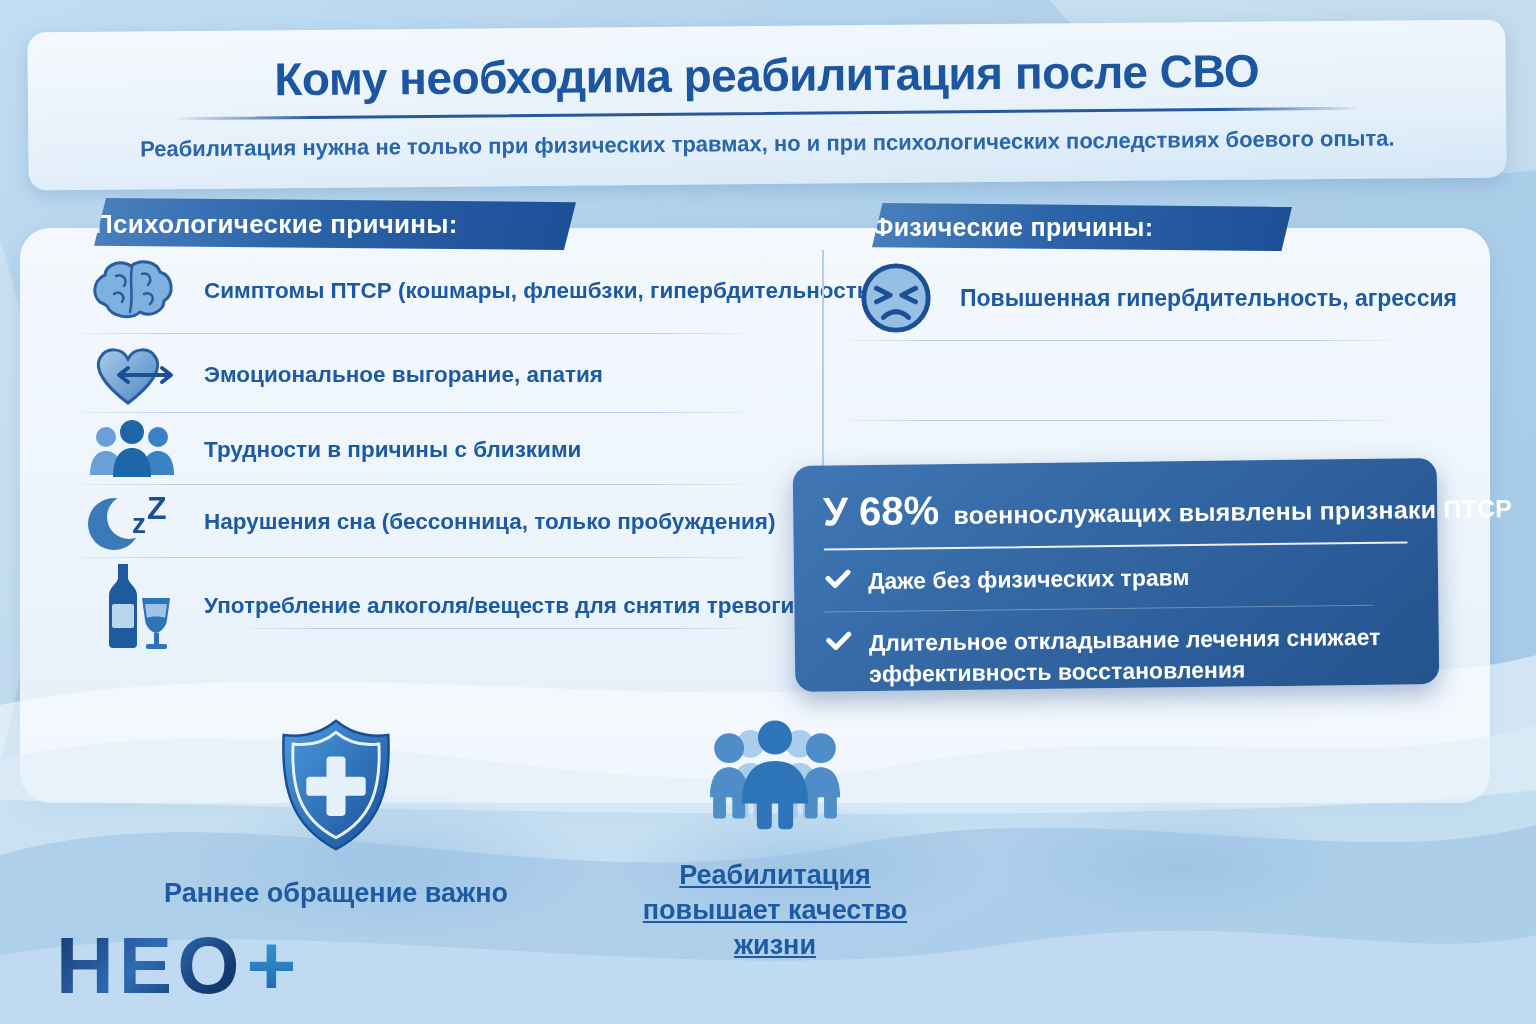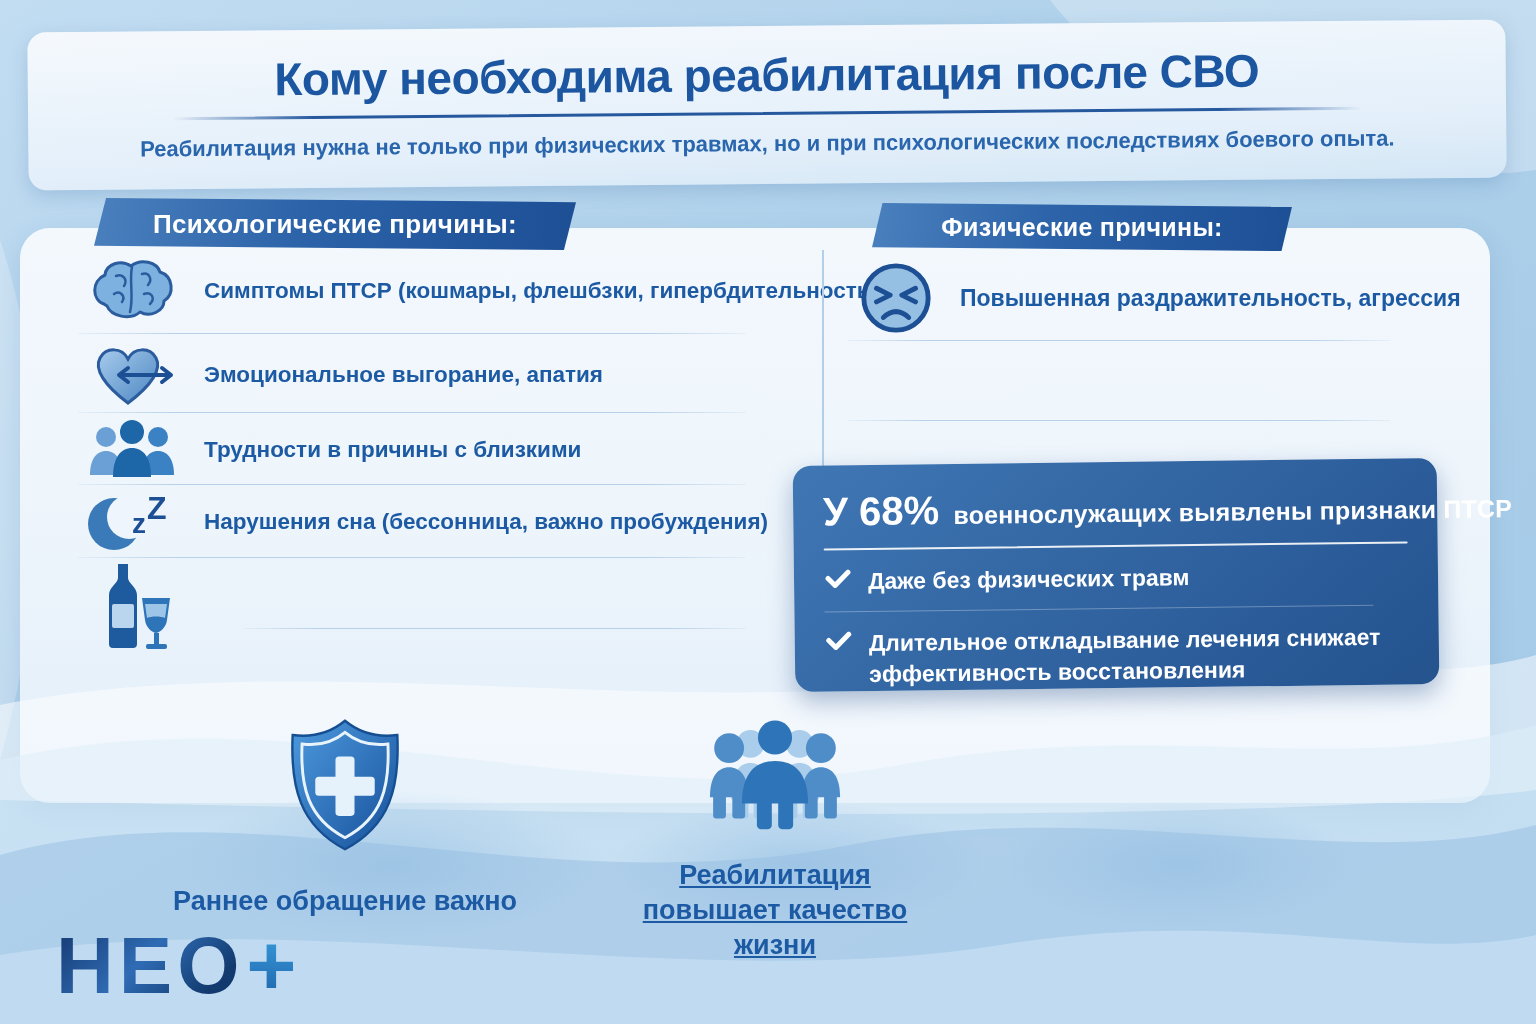--- a/index.html
+++ b/index.html
@@ -43,21 +43,21 @@
     background:linear-gradient(180deg,#f3f8fd 0%, #ecf4fb 60%, #e2eefa 100%);
     border-radius:30px; z-index:2;
     box-shadow:0 8px 24px rgba(70,120,170,0.18);
   }
 
   
   .banner {
     position:absolute; z-index:5; height:52px;
     background:linear-gradient(100deg,#4a80bd 0%, #2b62a8 45%, #1d4f95 100%);
     clip-path:polygon(2.5% 0, 100% 8%, 97.5% 100%, 0 92%);
-    display:flex; align-items:center; justify-content:center;
+    display:flex; align-items:center; 
     box-shadow:0 4px 10px rgba(25,70,130,0.35);
   }
   .banner-label { color:#ffffff; font-weight:700; font-size:26px; letter-spacing:0.3px; }
   .banner-psych { left:94px; top:198px; width:482px; }
   .banner-phys  { left:872px; top:203px; width:420px; height:48px; }
 
   
   .prow {
     position:absolute; left:80px; display:flex; align-items:center; gap:20px;
     height:78px; z-index:4; white-space:nowrap;
@@ -89,21 +89,21 @@
   .stat-rest { font-size:25px; font-weight:700; letter-spacing:0.2px; }
   .stat-divider { margin-top:14px; height:2px; background:rgba(255,255,255,0.9); border-radius:1px; }
   .stat-bullet { display:flex; align-items:flex-start; gap:16px; margin-top:16px; }
   .stat-bullet-text { font-size:23px; font-weight:600; line-height:1.35; }
   .stat-bullet-sep { margin-top:14px; height:1px; background:rgba(255,255,255,0.3); width:94%; }
   .check-icon { flex:0 0 28px; margin-top:3px; }
 
   
   .footer-col { position:absolute; z-index:5; display:flex; flex-direction:column; align-items:center; }
   .footer-caption { margin-top:18px; text-align:center; font-size:27px; font-weight:700; color:#1d5aa4; line-height:1.3; }
-  .col-1 { left:173px; top:716px; width:344px;gap:8px; }
+  .col-1 { left:164px; top:716px; width:344px; }
   .col-2 { left:598px; top:712px; width:354px; }
   .col-3 { left:988px; top:716px; width:334px; }
   .blob {
     position:absolute; z-index:4; pointer-events:none;
     background:radial-gradient(ellipse at center, rgba(148,190,226,0.6) 0%, rgba(148,190,226,0) 70%);
   }
 
   
   .logo { position:absolute; left:56px; top:920px; z-index:7; display:flex; align-items:center; }
   .logo-text {
@@ -196,50 +196,51 @@
 
   <div class="prow" style="top:487px; height:70px;">
     <span class="icon-box">
       <svg width="100" height="66" viewBox="0 0 100 66">
         <circle cx="32" cy="35" r="26" fill="#3b7ab8"></circle>
         <circle cx="47" cy="28" r="22" fill="#eff5fc"></circle>
         <text x="50" y="44" font-size="28" font-weight="bold" fill="#1d4f94" font-family="Liberation Sans, sans-serif">z</text>
         <text x="65" y="30" font-size="32" font-weight="bold" fill="#1d4f94" font-family="Liberation Sans, sans-serif">Z</text>
       </svg>
     </span>
-    <span class="row-label">Нарушения сна (бессонница, важно пробуждения)</span>
+    <span class="row-label">Нарушения сна (бессонница, только пробуждения)</span>
   </div>
   <div class="sep" style="top:557px; left:78px; width:668px;"></div>
 
   <div class="prow" style="top:560px; height:92px;">
     <span class="icon-box">
       <svg width="88" height="96" viewBox="0 0 88 96">
         <path d="M30,6 h10 v14 c0,5 9,9 9,17 v49 a4,4 0 0 1 -4,4 h-20 a4,4 0 0 1 -4,-4 v-49 c0,-8 9,-12 9,-17 Z" fill="#1d5a9e"></path>
         <rect x="24" y="46" width="22" height="24" rx="2" fill="#b9d6ee"></rect>
         <path d="M54,40 h28 l-3,22 c-1,9 -9,13 -11,13 c-2,0 -10,-4 -11,-13 Z" fill="#2e74b8"></path>
         <path d="M57,46 h22 l-2,14 c-4,-2 -14,-2 -18,0 Z" fill="#9dc5e8"></path>
         <rect x="66" y="75" width="5" height="11" fill="#2e74b8"></rect>
         <rect x="58" y="86" width="21" height="5" rx="2" fill="#2e74b8"></rect>
       </svg>
     </span>
+    <span class="row-label">Употребление алкоголя/веществ для снятия тревоги</span>
   </div>
   <div class="sep" style="top:628px; left:244px; width:502px;"></div>
 
   <div class="vdivider"></div>
 
   <div class="frow" style="top:258px;">
     <span class="icon-box">
       <svg width="78" height="78" viewBox="0 0 80 80">
         <circle cx="40" cy="40" r="33" fill="#96bfe4" stroke="#1d4f94" stroke-width="5"></circle>
         <path d="M20,30 L34,37 L20,44" fill="none" stroke="#1d4f94" stroke-width="5" stroke-linecap="round" stroke-linejoin="round"></path>
         <path d="M60,30 L46,37 L60,44" fill="none" stroke="#1d4f94" stroke-width="5" stroke-linecap="round" stroke-linejoin="round"></path>
         <path d="M27,60 Q40,48 53,60" fill="none" stroke="#1d4f94" stroke-width="5" stroke-linecap="round"></path>
       </svg>
     </span>
-    <span class="row-label" style="font-size:23px;">Повышенная раздражительность, агрессия</span>
+    <span class="row-label" style="font-size:23px;">Повышенная гипербдительность, агрессия</span>
   </div>
   <div class="sep" style="top:340px; left:848px; width:542px;"></div>
 
   <div class="sep" style="top:420px; left:848px; width:542px;"></div>
 
   <div class="stat-box">
     <div class="stat-title">
       <span class="stat-prefix">У 68%</span>
       <span class="stat-rest">военнослужащих выявлены признаки ПТСР</span>
     </div>

